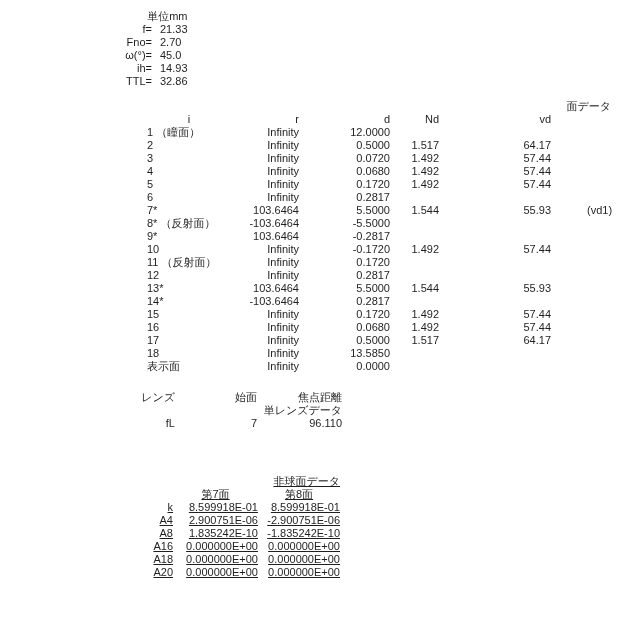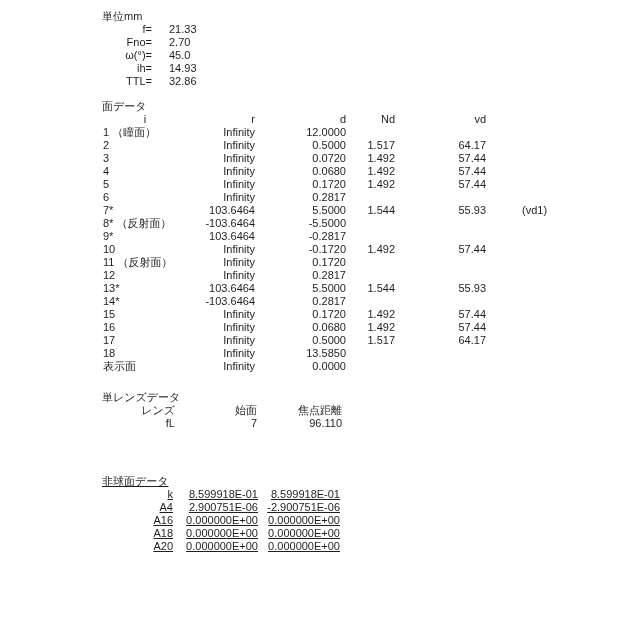--- a/index.html
+++ b/index.html
@@ -14,44 +14,44 @@
     overflow: hidden;
     font-family: "Liberation Sans", "DejaVu Sans", sans-serif;
     font-size: 11px;
     color: #1f1f1f;
   }
   .sec {
     position: absolute;
     left: 100px;
   }
   .sec-params   { top: 10px; }
-  .sec-surface  { top: 100px; }
+  .sec-surface  { top: 100px; margin-left: 44px; }
   .sec-lens     { top: 391px; }
   .sec-aspheric { top: 475px; text-decoration: underline; }
 
   .line {
     height: 13px;
     line-height: 13px;
     white-space: nowrap;
     display: flex;
     align-items: baseline;
   }
-  .sec-title { padding-left: 2px; display: block; }
+  .sec-title { padding-left: 2px; display: block; text-align: right; }
 
   
   .param-label { display: inline-block; width: 52px; text-align: right; }
-  .param-value { display: inline-block; margin-left: 17px; text-align: right; }
+  .param-value { display: inline-block; margin-left: 8px; text-align: right; }
 
   
   .s-i    { display: inline-block; width: 90px; text-align: left; padding-left: 3px; box-sizing: border-box; }
   .s-i.hc { text-align: center; padding-left: 0; }
   .s-r    { display: inline-block; width: 65px; text-align: right; }
   .s-d    { display: inline-block; width: 91px; text-align: right; }
   .s-nd   { display: inline-block; width: 49px; text-align: right; }
-  .s-vd   { display: inline-block; width: 91px; text-align: right; }
+  .s-vd   { display: inline-block; width: 112px; text-align: right; }
   .s-note { display: inline-block; width: 60px; text-align: right; padding-left: 36px; box-sizing: border-box; }
 
   
   .l-c1 { display: inline-block; width: 75px; text-align: right; }
   .l-c2 { display: inline-block; width: 82px; text-align: right; }
   .l-c3 { display: inline-block; width: 85px; text-align: right; }
 
   
   .a-label { display: inline-block; width: 73px; text-align: right; }
   .a-v1    { display: inline-block; width: 85px; text-align: right; }
@@ -272,50 +272,60 @@
           <span class="s-r">Infinity</span>
           <span class="s-d">0.0000</span>
           <span class="s-nd"></span>
           <span class="s-vd"></span>
           <span class="s-note"></span>
         </div>
       </div>
   </section>
 
   <section class="sec sec-lens">
-    <div class="line sec-title">単レンズデータ</div>
     <div class="line">
       <span class="l-c1">レンズ</span>
       <span class="l-c2">始面</span>
       <span class="l-c3">焦点距離</span>
     </div>
+    <div class="line sec-title">単レンズデータ</div>
     <div class="line">
       <span class="l-c1">fL</span>
       <span class="l-c2">7</span>
       <span class="l-c3">96.110</span>
     </div>
   </section>
 
   <section class="sec sec-aspheric">
     <div class="line sec-title">非球面データ</div>
+    <div class="line">
+      <span class="a-label"></span>
+      <span class="a-v1 hc">第7面</span>
+      <span class="a-v2 hc">第8面</span>
+    </div>
     <div>
 
         <div class="line">
           <span class="a-label">k</span>
           <span class="a-v1">8.599918E-01</span>
           <span class="a-v2">8.599918E-01</span>
         </div>
 
         <div class="line">
           <span class="a-label">A4</span>
           <span class="a-v1">2.900751E-06</span>
           <span class="a-v2">-2.900751E-06</span>
         </div>
 
 
+        <div class="line">
+          <span class="a-label">A8</span>
+          <span class="a-v1">1.835242E-10</span>
+          <span class="a-v2">-1.835242E-10</span>
+        </div>
 
 
 
 
         <div class="line">
           <span class="a-label">A16</span>
           <span class="a-v1">0.000000E+00</span>
           <span class="a-v2">0.000000E+00</span>
         </div>
 

